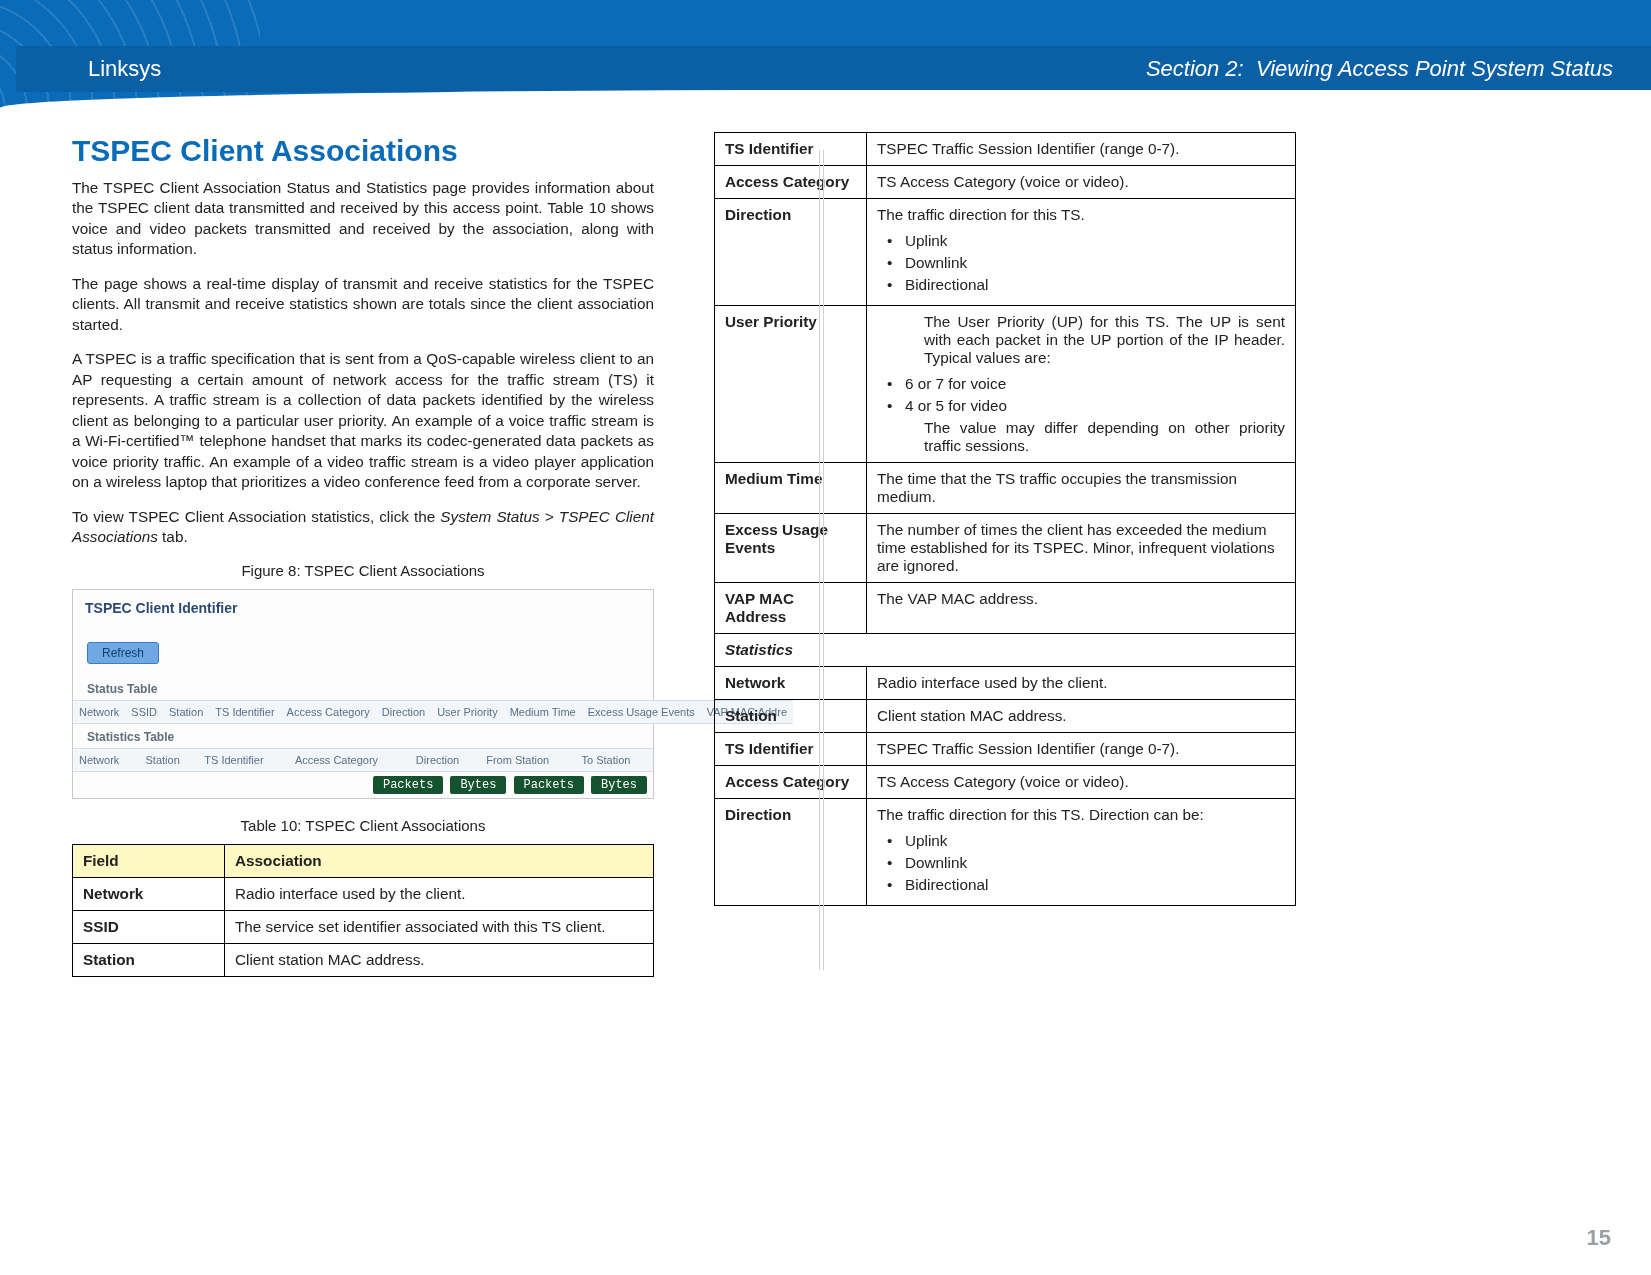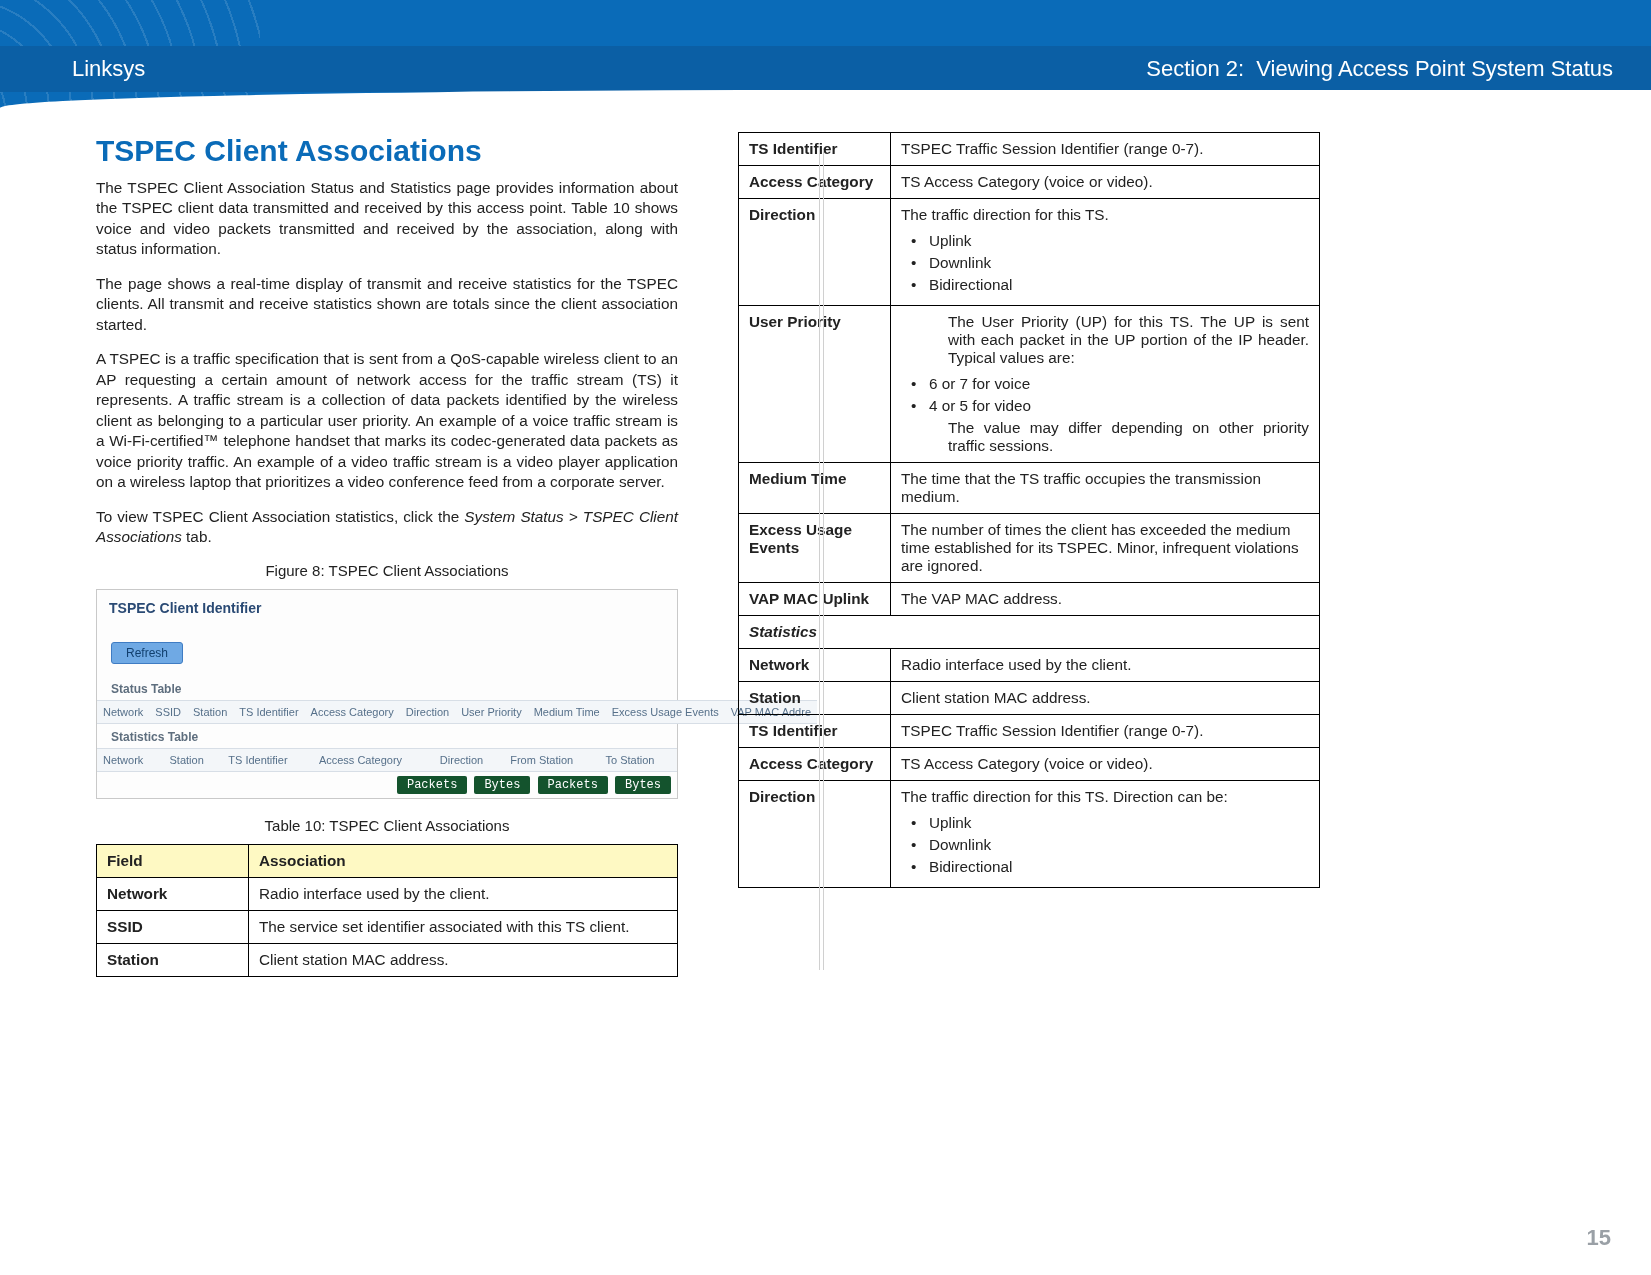--- a/index.html
+++ b/index.html
@@ -4,27 +4,27 @@
 <style>
   * { margin:0; padding:0; box-sizing:border-box; }
   body { font-family:"Segoe UI","Myriad Pro",Arial,sans-serif; background:#fff; width:1651px; height:1275px; overflow:hidden; position:relative; color:#222; }
 
   
   .banner { position:relative; width:100%; height:108px; background:linear-gradient(180deg,#0a6bb8 0%,#0a6bb8 60%,#0a6bb8 100%); }
   .banner::before { content:""; position:absolute; left:0; top:0; width:260px; height:140px;
     background:
       repeating-radial-gradient(circle at -40px 110px, rgba(255,255,255,0.25) 0 2px, transparent 2px 22px);
     opacity:.5; }
-  .banner-inner { position:absolute; left:0; right:0; bottom:16px; height:46px; background:#0b5fa5; display:flex; align-items:center; justify-content:space-between; padding:0 38px 0 72px; color:#fff; font-weight:400; }
+  .banner-inner { position:absolute; left:16px; right:0; bottom:16px; height:46px; background:#0b5fa5; display:flex; align-items:center; justify-content:space-between; padding:0 38px 0 72px; color:#fff; font-weight:400; }
   .banner .brand { font-size:22px; }
-  .banner .section { font-size:22px; white-space:pre; }
+  .banner .section { font-size:22px; white-space:pre;font-style:italic; }
   .banner-curve { position:absolute; left:0; right:0; bottom:0; height:18px; background:#fff; border-top-left-radius:100% 36px; }
 
   
-  .page { display:flex; gap:0; padding:24px 54px 0 96px; }
+  .page { display:flex; gap:0; padding:24px 54px 0 72px; }
   .col { width:582px; }
   .col + .col { margin-left:60px; }
   .gutter { position:absolute; left:50%; top:150px; width:0; height:820px; border-left:1px solid #d0d0d0; transform:translateX(-7px); }
   .gutter::after { content:""; position:absolute; left:3px; top:0; width:0; height:100%; border-left:1px solid #d0d0d0; }
 
   h1 { color:#0a6bb8; font-size:30px; font-weight:700; margin:2px 0 10px; }
   p.body { font-size:15.3px; line-height:1.34; text-align:justify; margin-bottom:14px; }
   p.body .ital { font-style:italic; }
   .caption { text-align:center; font-size:15px; margin:6px 0 10px; }
 
@@ -181,21 +181,21 @@
       </tr>
       <tr>
         <td class="label">Medium Time</td>
         <td>The time that the TS traffic occupies the transmission medium.</td>
       </tr>
       <tr>
         <td class="label">Excess Usage Events</td>
         <td class="justify">The number of times the client has exceeded the medium time established for its TSPEC. Minor, infrequent violations are ignored.</td>
       </tr>
       <tr>
-        <td class="label">VAP MAC Uplink</td>
+        <td class="label">VAP MAC Address</td>
         <td>The VAP MAC address.</td>
       </tr>
       <tr class="section-row">
             <td colspan="2">Statistics</td>
           </tr>
       <tr>
         <td class="label">Network</td>
         <td>Radio interface used by the client.</td>
       </tr>
       <tr>

